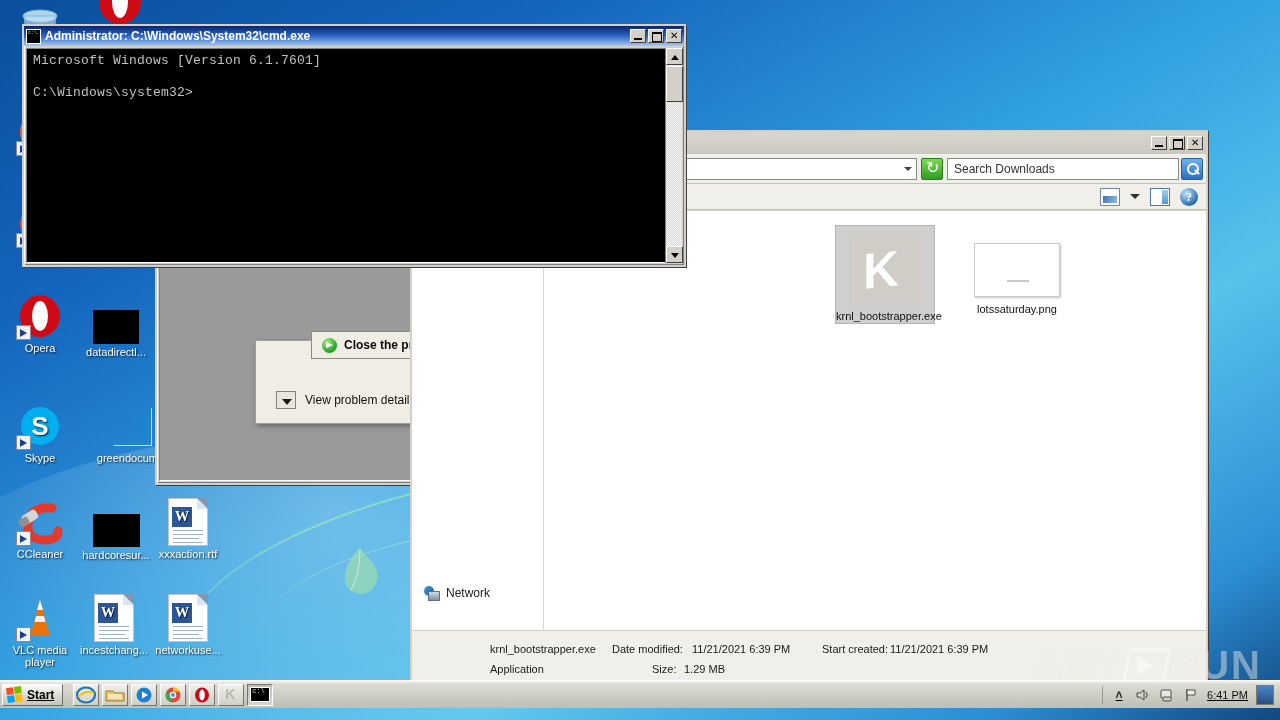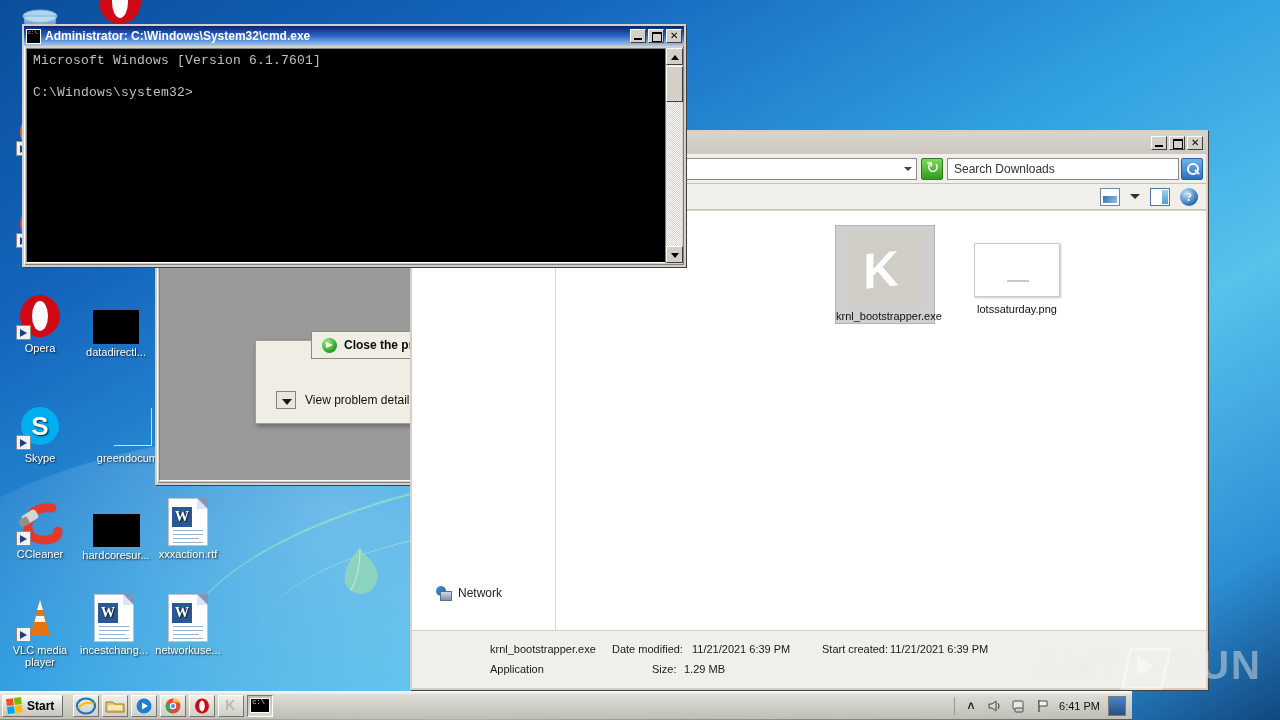--- a/index.html
+++ b/index.html
@@ -264,21 +264,21 @@
   .ico-help{
     width:18px;height:18px;border-radius:50%;
     background: radial-gradient(circle at 35% 30%, #bfe2fb, #1f66ab 75%);
     color:#fff; font:bold 12px "Liberation Serif",serif; text-align:center; line-height:18px;
   }
   .ex-body{
     position:absolute; left:0; right:0; top:78px; bottom:58px; background:#fff;
     border-top:1px solid #d6d2c6;
   }
   .navpane{
-    position:absolute; left:12px; top:0; bottom:0; width:132px;
+    position:absolute; left:0; top:0; bottom:0; width:132px;
     background:#fff; border-right:1px solid #d8d8d8;
   }
   .navrow{
     display:flex; align-items:center; gap:6px; padding:6px 0 0 12px;
     font:12px "Liberation Sans",sans-serif; color:#222;
   }
   .net-ico{ width:16px;height:16px; position:relative; }
   .net-ico:before{
     content:""; position:absolute; left:0; top:1px; width:10px;height:10px;border-radius:50%;
     background:linear-gradient(135deg,#3f9ad6,#1c5f9b);
@@ -317,24 +317,24 @@
   }
   .ex-status{
     position:absolute; left:0; right:0; bottom:0; height:58px;
     background:#f0efe9; border-top:1px solid #d4d0c6;
     font:11px "Liberation Sans",sans-serif; color:#1a1a1a;
   }
   .st-row{ position:absolute; white-space:nowrap; }
 
   
   #taskbar{
-    position:absolute; left:0; bottom:1px; width:1132px; height:28px;
+    position:absolute; left:0; bottom:12px; width:1280px; height:28px;
     background: linear-gradient(180deg,#f4f4f4 0%, #dcdcd4 12%, #cdcdc4 55%, #bfbfb6 100%);
     border-top:1px solid #ffffff;
-    display:flex; align-items:center;
+    display:flex; align-items:center;text-decoration:underline;
   }
   .start-btn{
     margin-left:2px; height:22px; padding:0 8px 0 4px;
     background: linear-gradient(180deg,#fbfbfb,#d9d9d2 55%, #c6c6bd);
     border:1px solid; border-color:#ffffff #6e6e66 #6e6e66 #ffffff;
     display:flex; align-items:center; gap:4px;
     font: bold 12px "Liberation Sans", sans-serif; color:#000;
   }
   .winlogo{
     width:16px;height:16px; position:relative; transform:rotate(-8deg);

